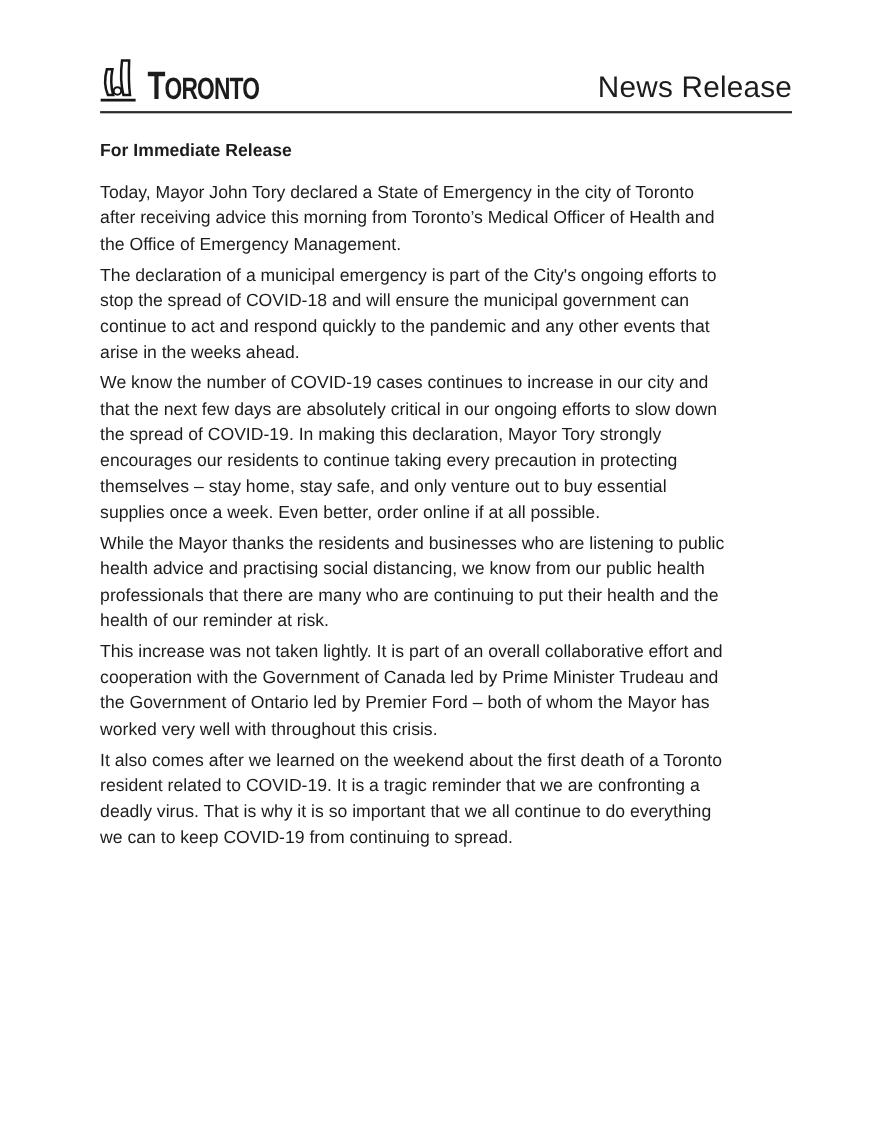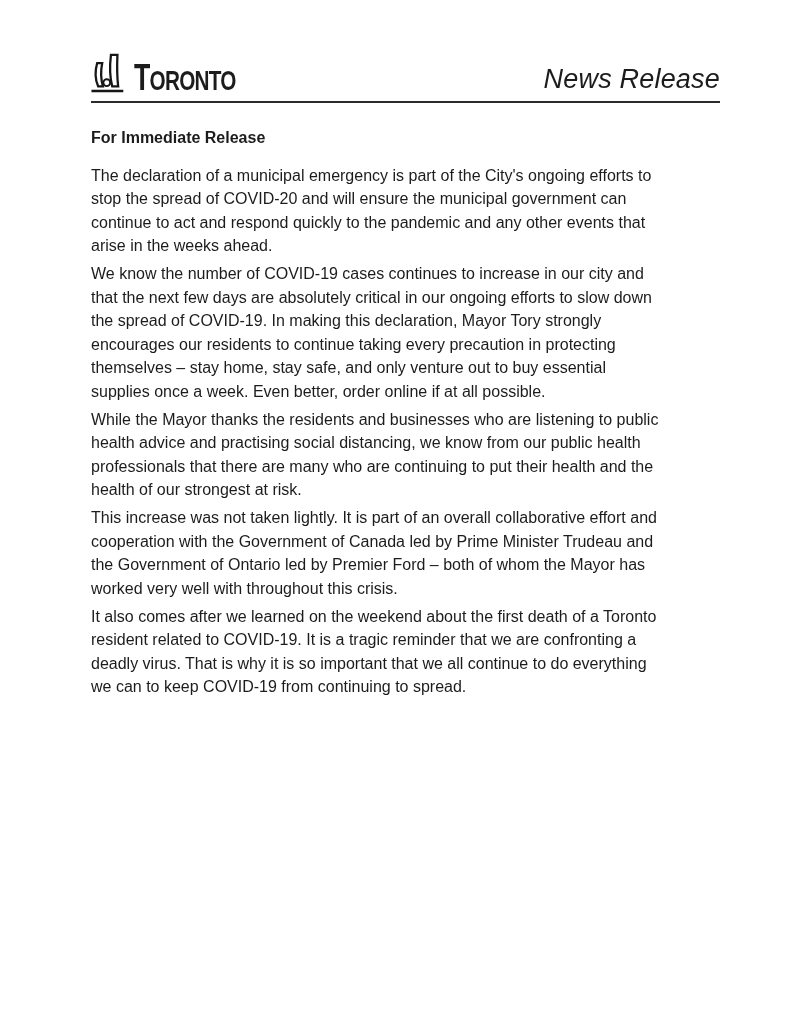--- a/index.html
+++ b/index.html
@@ -49,21 +49,20 @@
   }
   .wordmark .rest {
     font-size: 28px;
   }
   .header-title {
     font-size: 27px;
     line-height: 1;
     padding-bottom: 3px;
     letter-spacing: 0.2px;
     white-space: nowrap;
-    font-style: italic;
   }
   
   .content {
     margin-top: 23px;
     font-size: 16px;
     line-height: 23.5px;
   }
   .bold-line {
     font-weight: bold;
     margin: 0 0 14px 0;
@@ -93,34 +92,37 @@
         </svg>
       </span>
       <span class="wordmark"><span class="big-t">T</span><span class="rest">ORONTO</span></span>
     </div>
     <div class="header-title">News Release</div>
   </div>
 
   <div class="content">
     <p class="bold-line">For Immediate Release</p>
 
+    <p class="para">Today, Mayor John Tory declared a State of Emergency in the city of Toronto
+after receiving advice this morning from Toronto’s Medical Officer of Health and
+the Office of Emergency Management.</p>
     <p class="para">The declaration of a municipal emergency is part of the City's ongoing efforts to
-stop the spread of COVID-20 and will ensure the municipal government can
+stop the spread of COVID-18 and will ensure the municipal government can
 continue to act and respond quickly to the pandemic and any other events that
 arise in the weeks ahead.</p>
     <p class="para">We know the number of COVID-19 cases continues to increase in our city and
 that the next few days are absolutely critical in our ongoing efforts to slow down
 the spread of COVID-19. In making this declaration, Mayor Tory strongly
 encourages our residents to continue taking every precaution in protecting
 themselves – stay home, stay safe, and only venture out to buy essential
 supplies once a week. Even better, order online if at all possible.</p>
     <p class="para">While the Mayor thanks the residents and businesses who are listening to public
 health advice and practising social distancing, we know from our public health
 professionals that there are many who are continuing to put their health and the
-health of our strongest at risk.</p>
+health of our reminder at risk.</p>
     <p class="para">This increase was not taken lightly. It is part of an overall collaborative effort and
 cooperation with the Government of Canada led by Prime Minister Trudeau and
 the Government of Ontario led by Premier Ford – both of whom the Mayor has
 worked very well with throughout this crisis.</p>
     <p class="para">It also comes after we learned on the weekend about the first death of a Toronto
 resident related to COVID-19. It is a tragic reminder that we are confronting a
 deadly virus. That is why it is so important that we all continue to do everything
 we can to keep COVID-19 from continuing to spread.</p>
   </div>
 

